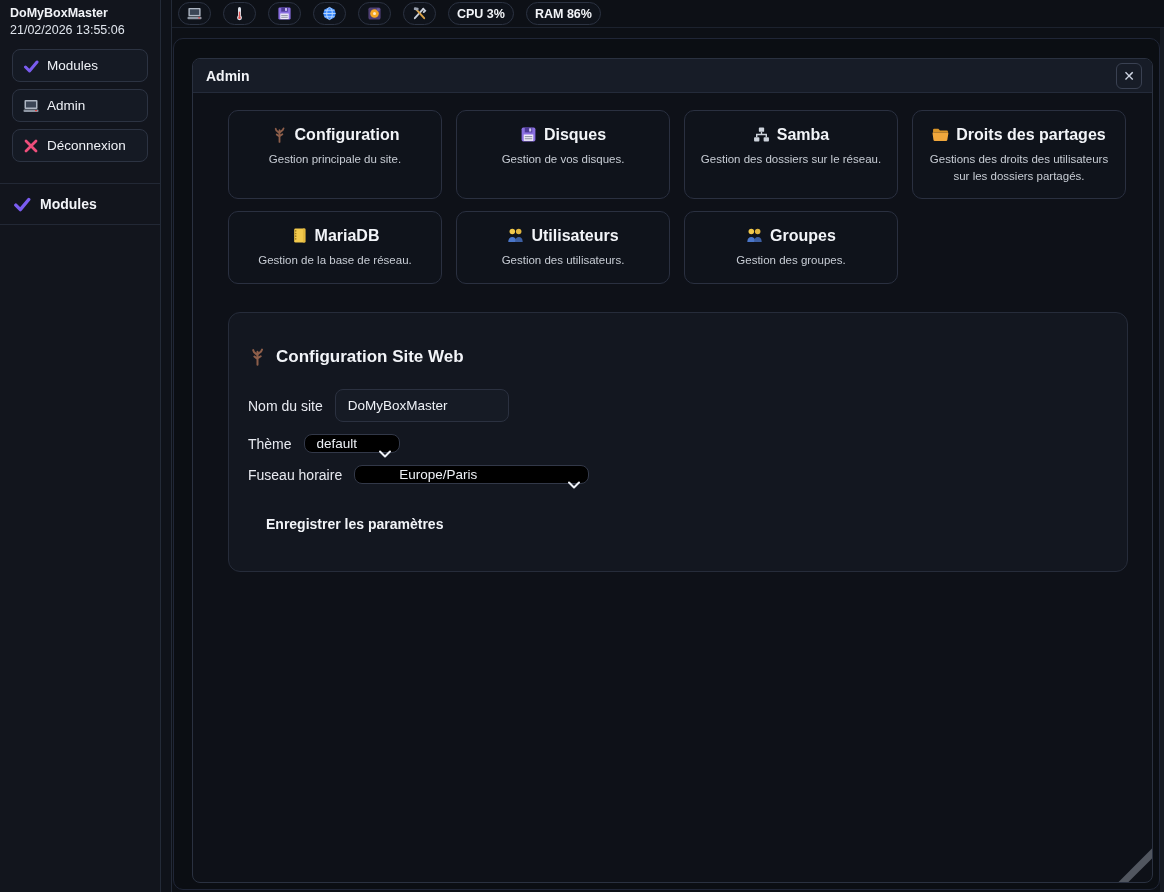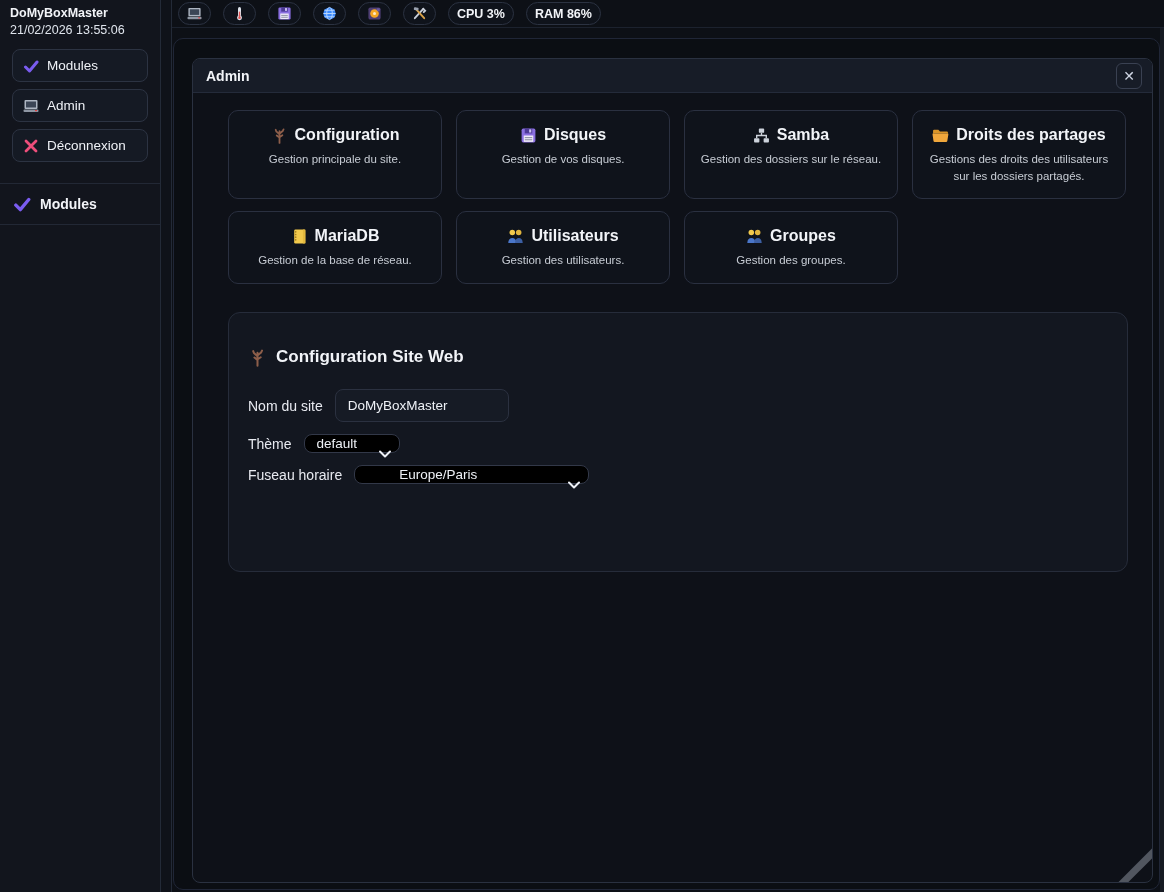--- a/index.html
+++ b/index.html
@@ -73,33 +73,33 @@
     font-family:"DejaVu Sans",sans-serif;
   }
   .win-body { padding:17px 30px 20px 35px; position:relative; height:calc(100% - 34px); }
   
   .cards { display:flex; flex-wrap:wrap; gap:12px 14px; width:902px; }
   .card {
     width:214px; background:#0f131b; border:1px solid #2a3040; border-radius:10px;
     padding:15px 8px 14px 8px; text-align:center; cursor:pointer;
   }
   .card-title {
-    display:flex; align-items:center; justify-content:center; gap:7px;
+    display:flex; align-items:flex-start; justify-content:center; gap:7px;
     font-size:16px; font-weight:700; color:#f2f4f8;
   }
   .card-title .ic { width:17px; height:17px; display:block; }
   .card-sub { margin-top:7px; font-size:11.5px; color:#c7ccd4; line-height:1.45; }
   
   .form-card {
     margin-top:28px; width:900px; min-height:260px;
     background:#131720; border:1px solid #262c3a; border-radius:12px;
     padding:20px 20px 20px 19px;
   }
   .form-title {
-    display:flex; align-items:center; gap:9px; margin:14px 0 22px 0;
+    display:flex; gap:9px; margin:14px 0 22px 0;
     font-size:17px; font-weight:700; color:#f2f4f8;
   }
   .form-title .ic { width:19px; height:19px; }
   .form-row { display:flex; align-items:center; margin-bottom:12px; }
   .form-label { font-size:14px; color:#e8eaf0; margin-right:12px; }
   .text-input {
     width:174px; height:33px; background:#161b25; border:1px solid #2b3140;
     border-radius:8px; color:#eef1f6; font-size:13.5px; padding:0 12px;
     font-family:inherit; outline:none;
   }
@@ -400,20 +400,21 @@
           <span class="select-wrap sel-tz">
             <select>
               <option>Europe/Paris</option>
             </select>
             <span class="chev"><svg width="12" height="8" viewBox="0 0 12 8">
                   <use href="#i-chev"></use>
                 </svg></span>
           </span>
         </div>
 
+        <button class="save-btn">Enregistrer les paramètres</button>
       </div>
 
       <div class="resize-corner">
         <div class="bar"></div>
       </div>
     </div>
   </div>
 </div>
 
 </body></html>

